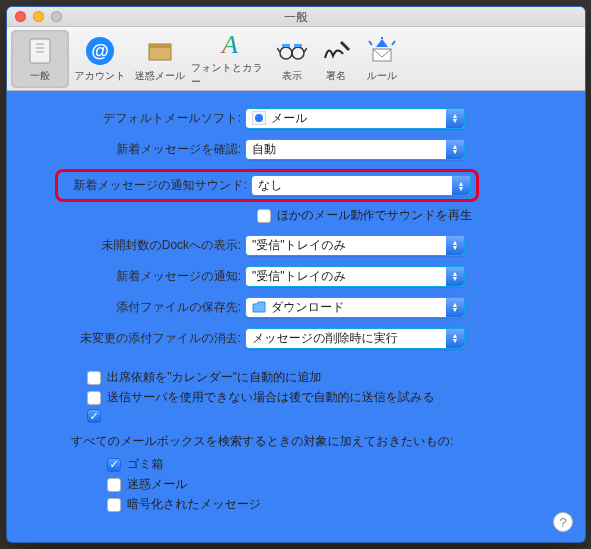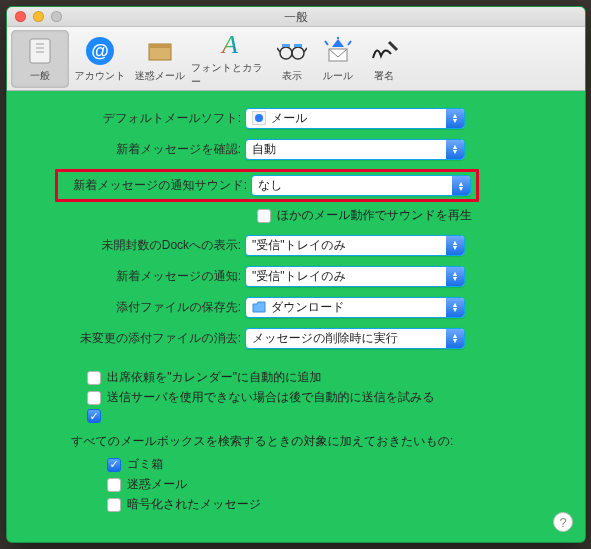--- a/index.html
+++ b/index.html
@@ -9,21 +9,21 @@
     background: #3a3530;
     width: 591px;
     height: 549px;
     overflow: hidden;
     position: relative;
   }
   .window {
     position: absolute;
     left: 6px; top: 6px;
     width: 580px; height: 537px;
-    background: #22c55e;
+    background: #3b82f6;
     border-radius: 6px;
     box-shadow: 0 10px 30px rgba(0,0,0,0.5);
     overflow: hidden;
     border: 1px solid rgba(0,0,0,0.25);
   }
   .titlebar {
     height: 20px;
     background: linear-gradient(#e8e8e8,#d9d9d9);
     border-bottom: 1px solid #c2c2c2;
     position: relative;
@@ -162,39 +162,39 @@
             <circle cx="9" cy="12" r="6" fill="none" stroke="#333" stroke-width="1.5"></circle>
             <circle cx="21" cy="12" r="6" fill="none" stroke="#333" stroke-width="1.5"></circle>
             <line x1="15" y1="12" x2="15" y2="12" stroke="#333"></line>
             <path d="M3 11 L0 7 M27 11 L30 7" stroke="#333" stroke-width="1.5"></path>
             <rect x="5" y="3" width="8" height="3" fill="#4fa3ff"></rect>
             <rect x="17" y="3" width="8" height="3" fill="#4fa3ff"></rect>
           </svg>
       </div>
       <span>表示</span>
     </div>
+    <div class="tbitem" style="width:42px">
+      <div class="tbicon">
+        <svg width="30" height="26">
+            <path d="M4 20 Q8 6 12 18 Q16 8 22 16" fill="none" stroke="#222" stroke-width="2"></path>
+            <path d="M20 4 L28 12" stroke="#333" stroke-width="3"></path>
+          </svg>
+      </div>
+      <span>署名</span>
+    </div>
     <div class="tbitem" style="width:46px">
       <div class="tbicon">
         <svg width="30" height="28">
             <rect x="6" y="12" width="18" height="12" fill="#fff" stroke="#888"></rect>
             <path d="M6 12 L15 20 L24 12" fill="none" stroke="#888"></path>
             <path d="M9 10 L15 2 L21 10" fill="#2a7bff"></path>
             <path d="M5 8 L2 4 M25 8 L28 4 M15 2 L15 -1" stroke="#2a7bff" stroke-width="2"></path>
           </svg>
       </div>
       <span>ルール</span>
-    </div>
-    <div class="tbitem" style="width:42px">
-      <div class="tbicon">
-        <svg width="30" height="26">
-            <path d="M4 20 Q8 6 12 18 Q16 8 22 16" fill="none" stroke="#222" stroke-width="2"></path>
-            <path d="M20 4 L28 12" stroke="#333" stroke-width="3"></path>
-          </svg>
-      </div>
-      <span>署名</span>
     </div>
   </div>
 
   <div class="content">
 
     <div class="row">
       <div class="lbl">デフォルトメールソフト:</div>
       <div class="field">
         <div class="select">
           <span class="sicon">
@@ -214,21 +214,21 @@
       <div class="field">
         <div class="select">
           <span>自動</span>
           <div class="arrow">▲<br>▼</div>
         </div>
       </div>
     </div>
 
     <div class="row" style="position:relative;">
       <span class="hlwrap">
-        <span style="border:3px solid #e4002b; border-radius:1px; display:inline-flex; align-items:center; padding:3px 5px 3px 3px; margin-left:30px;">
+        <span style="border:3px solid #e4002b; border-radius:8px; display:inline-flex; align-items:center; padding:3px 5px 3px 3px; margin-left:30px;">
           <span class="lbl" style="width:190px;">新着メッセージの通知サウンド:</span>
           <span class="field">
             <span class="select">
               <span>なし</span>
               <span class="arrow">▲<br>▼</span>
             </span>
           </span>
         </span>
       </span>
     </div>

